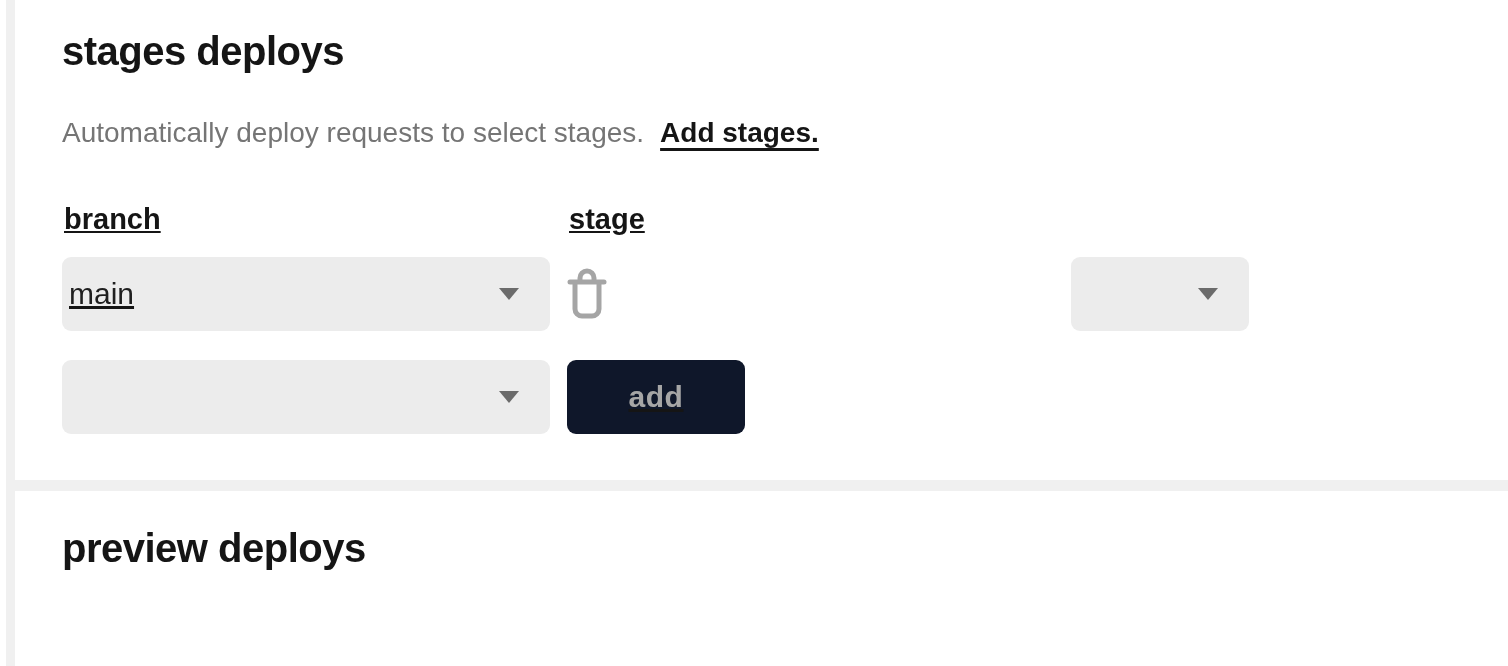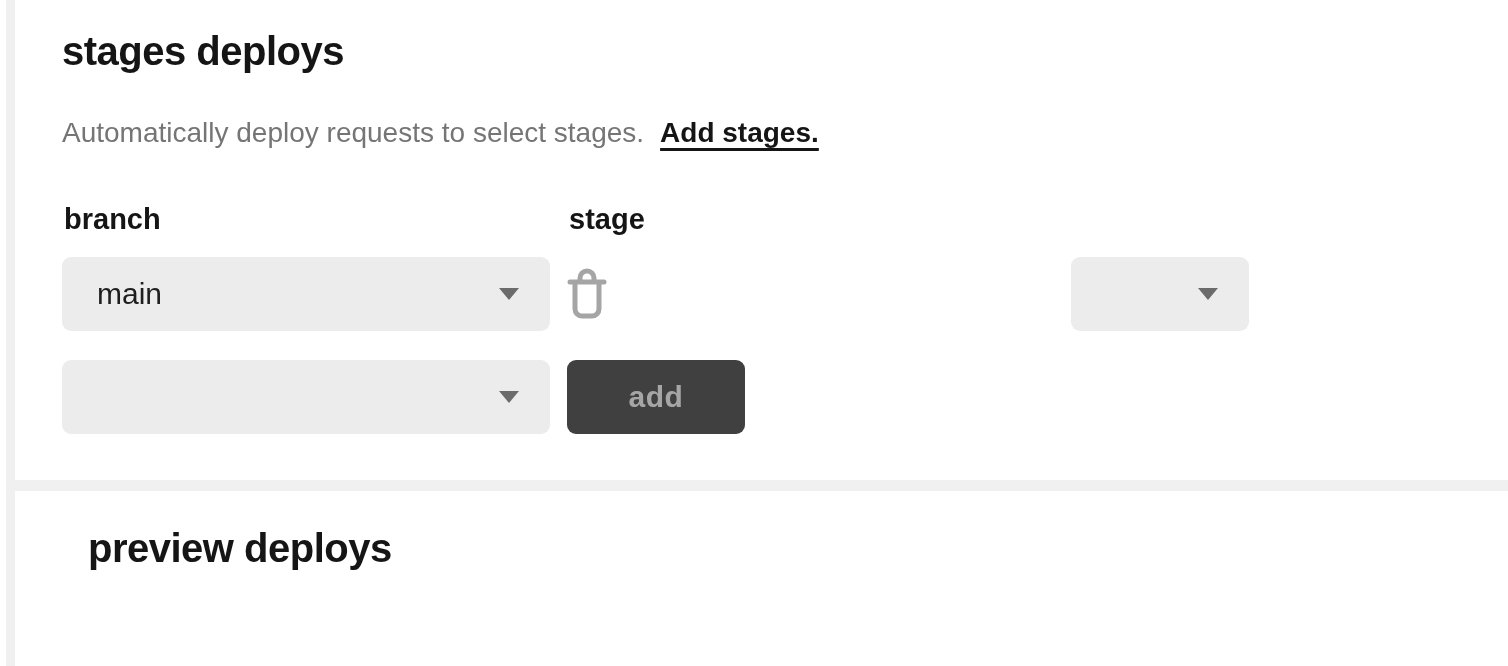--- a/index.html
+++ b/index.html
@@ -21,21 +21,21 @@
     top: 0;
     width: 9px;
     height: 666px;
     background: #f0f0f0;
   }
 
   .content { margin-left: 15px; }
 
   .card { background: #ffffff; }
   .card-branch { padding: 27px 0 46px 47px; }
-  .card-preview { padding: 33px 0 28px 47px; margin-left: 26px; }
+  .card-preview { padding: 33px 0 28px 47px; }
 
   .section-title {
     margin: 0;
     font-size: 40px;
     line-height: 48px;
     font-weight: 700;
     color: #151515;
     letter-spacing: -0.5px;
   }
 
@@ -55,40 +55,41 @@
     text-decoration-thickness: 3px;
     text-underline-offset: 6px;
     cursor: pointer;
   }
 
   .labels-row,
   .deploy-grid {
     display: grid;
     grid-template-columns: 488px 487px 178px;
     column-gap: 17px;
+    text-decoration: underline;
   }
   .labels-row { margin-top: 50px; }
   .deploy-grid { margin-top: 20px; row-gap: 29px; align-items: stretch; }
 
   .col-label {
     font-size: 29px;
     line-height: 36px;
     font-weight: 700;
     color: #151515;
     padding-left: 2px;
   }
 
   .select {
     position: relative;
     height: 74px;
     background: #ececec;
     border-radius: 9px;
     display: flex;
     align-items: center;
-    padding: 0 64px 0 35px;
+    padding: 0 64px 0 7px;
     font-size: 30px;
     color: #1f1f1f;
     cursor: pointer;
   }
 
   .chevron {
     position: absolute;
     right: 31px;
     top: 50%;
     transform: translateY(-50%);
@@ -110,21 +111,21 @@
     padding: 0;
     margin: 0;
     cursor: pointer;
     display: flex;
     align-items: center;
   }
 
   .add-btn {
     height: 74px;
     width: 178px;
-    background: #404040;
+    background: #0f172a;
     border: none;
     border-radius: 9px;
     font-family: inherit;
     font-size: 30px;
     font-weight: 600;
     color: #a6a6a6;
     letter-spacing: 0.5px;
     cursor: default;
   }
 

